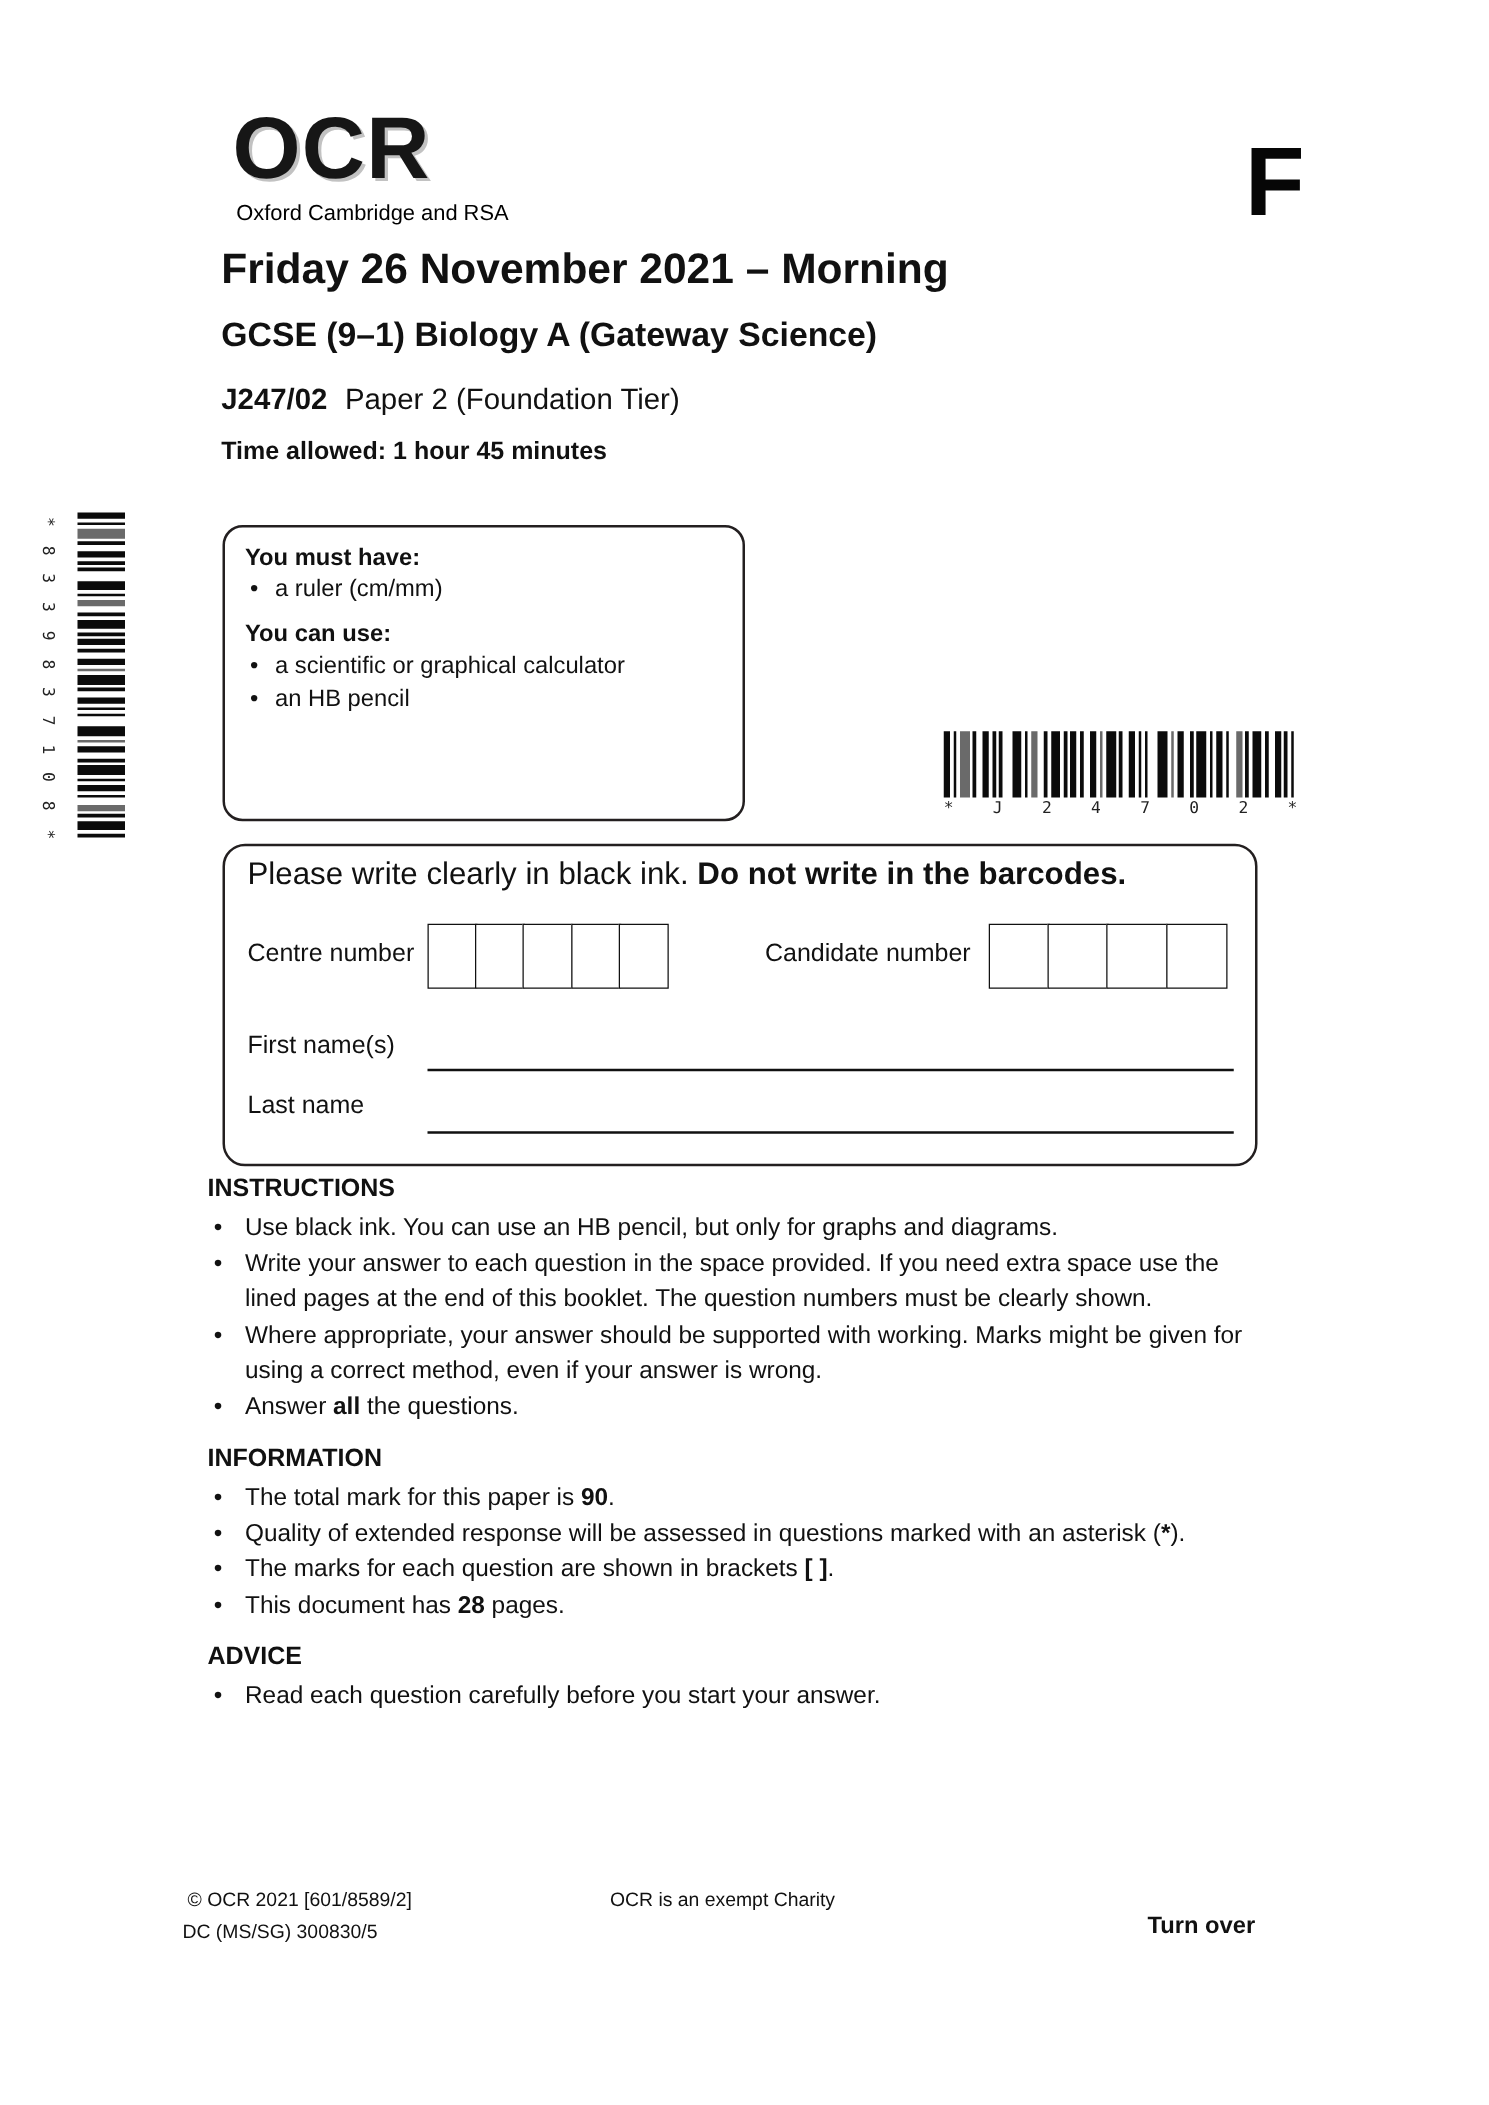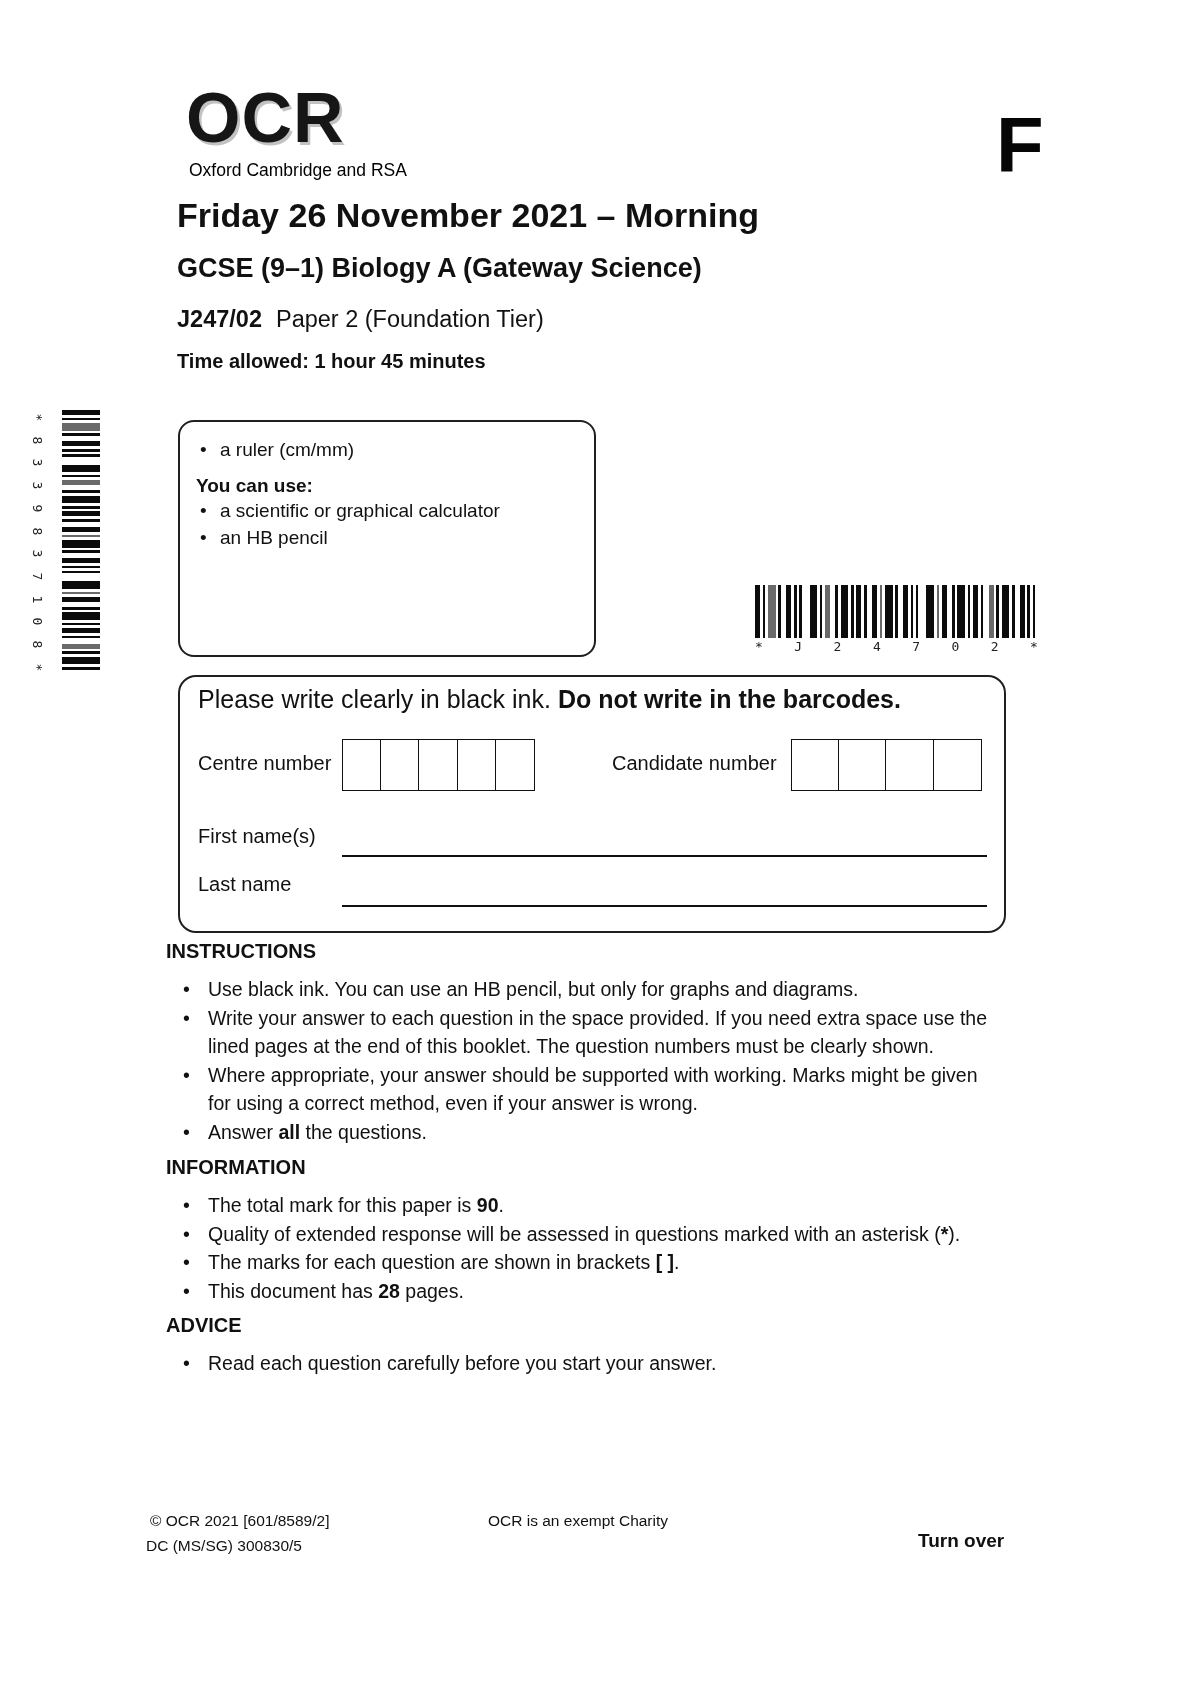--- a/index.html
+++ b/index.html
@@ -45,21 +45,21 @@
   .row-label{position:absolute;font-size:20px;}
   .cells{position:absolute;display:flex;}
   .cell{width:40px;height:52px;border:1.8px solid #111;box-sizing:border-box;margin-left:-1.8px;background:#fff;}
   .cell:first-child{margin-left:0;}
   .cells.cand .cell{width:49px;}
   .wline{position:absolute;height:0;border-bottom:2px solid #111;}
 
   
   .section{position:absolute;left:166px;width:848px;}
   .section h3{margin:0 0 5px 0;font-size:20px;}
-  .section ul{list-style:none;margin:12px;padding:0;}
+  .section ul{list-style:none;margin:0;padding:0;}
   .section li{position:relative;padding-left:30px;font-size:19.5px;line-height:28.5px;}
   .section li::before{content:"•";position:absolute;left:5px;}
 
   
   .f-copy{position:absolute;left:150px;top:1512px;font-size:15.5px;}
   .f-dc{position:absolute;left:146px;top:1537px;font-size:15.5px;}
   .f-charity{position:absolute;left:488px;top:1512px;font-size:15.5px;}
   .f-turn{position:absolute;left:918px;top:1530px;font-size:19px;font-weight:bold;}
 </style>
 </head>
@@ -72,20 +72,21 @@
   <div class="tier">F</div>
 
   <div class="h-date">Friday 26 November 2021 – Morning</div>
   <div class="h-qual">GCSE (9–1) Biology A (Gateway Science)</div>
   <div class="h-paper">
     <span class="code">J247/02</span><span>Paper 2 (Foundation Tier)</span>
   </div>
   <div class="h-time">Time allowed: 1 hour 45 minutes</div>
 
   <div class="equip">
+    <h4>You must have:</h4>
     <ul>
         <li>a ruler (cm/mm)</li>
       </ul>
     <h4>You can use:</h4>
     <ul>
         <li>a scientific or graphical calculator</li>
         <li>an HB pencil</li>
       </ul>
   </div>
 

